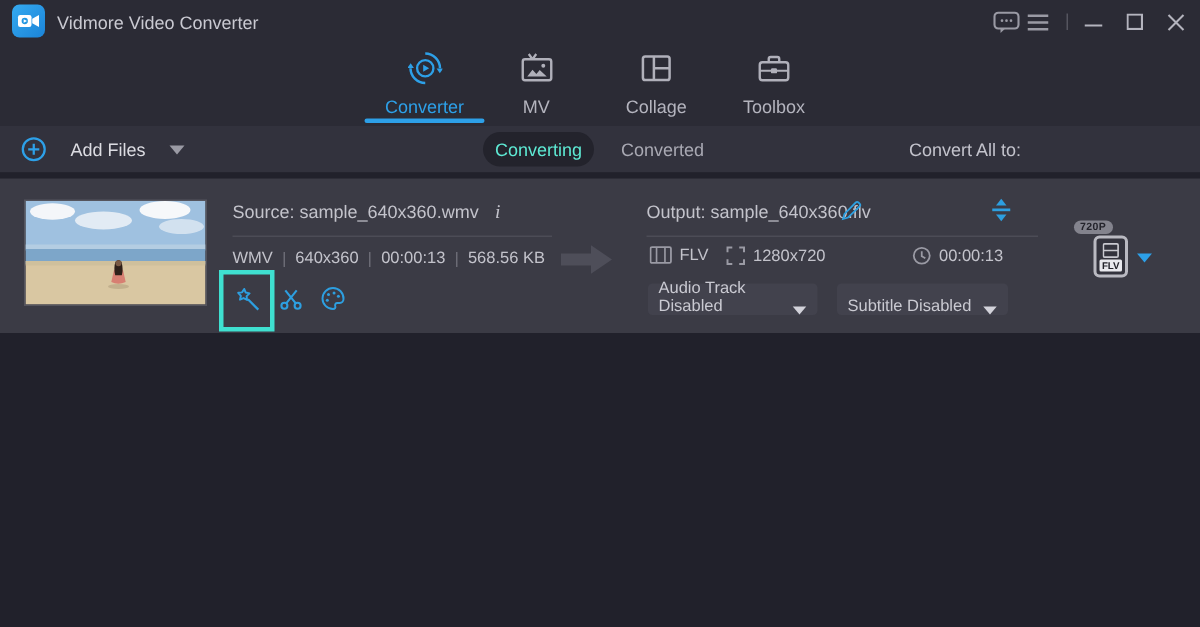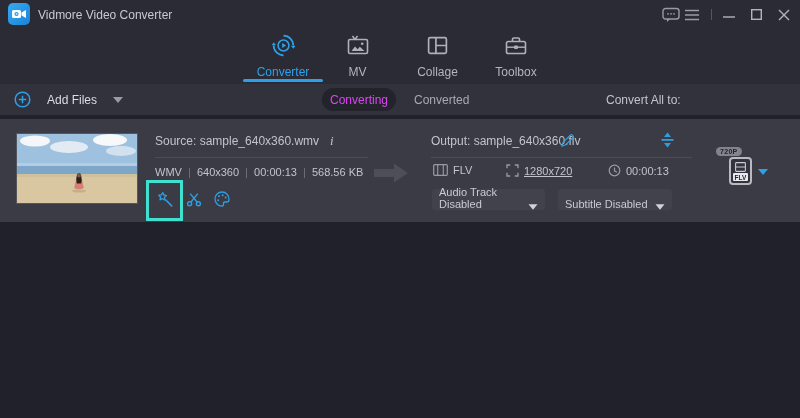--- a/index.html
+++ b/index.html
@@ -22,21 +22,21 @@
   .tab .tlabel { font-size:12px; color:#b4b4be; }
   .tab.active .tlabel { color:#2da0e8; }
   #tab-underline { left:243px; top:79px; width:80px; height:3px; background:#2da0e8; border-radius:2px; }
 
   
   #toolbar { left:0; top:84px; width:800px; height:31px; background:#32323d; }
   #add-files { left:14px; top:5px; height:21px; display:flex; align-items:center; gap:16px; cursor:pointer; }
   #add-files-label { font-size:12px; color:#dcdce2; }
   .caret-down { width:0; height:0; border-left:5px solid transparent; border-right:5px solid transparent; border-top:6px solid #9a9aa4; }
   #pill-converting { left:322px; top:4px; width:74px; height:23px; background:#23232c; border-radius:12px;
-    display:flex; align-items:center; justify-content:center; font-size:12px; color:#d946ef; cursor:pointer; }
+    display:flex; align-items:center; justify-content:center; font-size:12px; color:#5eead4; cursor:pointer; }
   #lbl-converted { left:414px; top:9px; font-size:12px; color:#a9a9b3; cursor:pointer; }
   #convert-all-label { left:606px; top:9px; font-size:12px; color:#c3c3cc; }
   #convert-all-select { left:678px; top:3px; width:104px; height:24px; background:#3e3e49; border-radius:3px;
     display:flex; align-items:center; padding:0 8px; cursor:pointer; }
   #convert-all-value { font-size:12px; color:#ececf1; flex:1; }
   .caret-blue { width:0; height:0; border-left:5px solid transparent; border-right:5px solid transparent; border-top:6px solid #2da0e8; }
 
   
   #listarea { left:0; top:115px; width:800px; height:375px; background:#21212b; }
   #filerow { left:0; top:4px; width:800px; height:103px; background:#3b3b45; }
@@ -268,21 +268,21 @@
       </div>
       <div id="out-div" class="abs hdiv"></div>
 
       <div class="abs outinfo" style="left:433px;">
         <svg width="15" height="12" viewBox="0 0 15 12">
           <rect x="0.7" y="0.7" width="13.6" height="10.6" rx="1" fill="none" stroke="#9a9aa4" stroke-width="1.2"></rect>
           <path d="M4.7 0.7 V11.3 M10.3 0.7 V11.3" stroke="#9a9aa4" stroke-width="1.1"></path>
         </svg>
         <span>FLV</span>
       </div>
-      <div class="abs outinfo" style="left:506px;text-decoration:underline;">
+      <div class="abs outinfo" style="left:484px;">
         <svg width="13" height="13" viewBox="0 0 13 13">
           <path d="M1 4.2 V1 H4.2 M8.8 1 H12 V4.2 M12 8.8 V12 H8.8 M4.2 12 H1 V8.8" fill="none" stroke="#9a9aa4" stroke-width="1.3"></path>
         </svg>
         <span>1280x720</span>
       </div>
       <div class="abs outinfo" style="left:608px;">
         <svg width="13" height="13" viewBox="0 0 13 13">
           <circle cx="6.5" cy="6.5" r="5.3" fill="none" stroke="#9a9aa4" stroke-width="1.2"></circle>
           <path d="M6.5 3.5 V6.8 L8.9 8.2" fill="none" stroke="#9a9aa4" stroke-width="1.2"></path>
         </svg>

